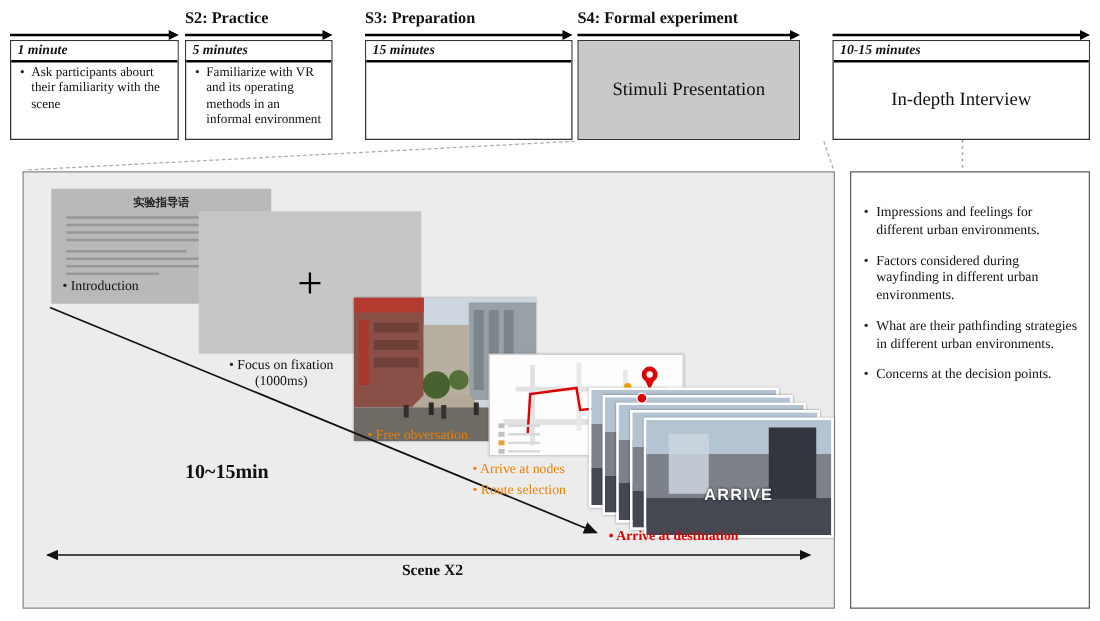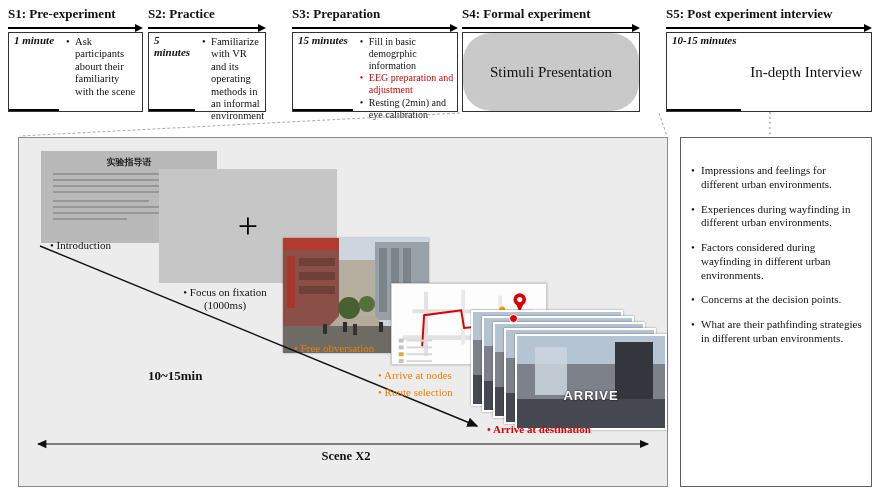--- a/index.html
+++ b/index.html
@@ -16,28 +16,28 @@
   .stage { position: absolute; top: 6px; height: 106px; }
   .stage-title { font-weight: bold; font-size: 13px; white-space: nowrap; }
   .sep { position: absolute; top: 21px; left: 0; right: 3px; border-top: 2px solid #000; }
   .sep::after {
     content: ""; position: absolute; right: -3px; top: -5px;
     border-left: 8px solid #000; border-top: 4px solid transparent; border-bottom: 4px solid transparent;
   }
   .sbox {
     position: absolute; top: 26px; left: 0; right: 0; bottom: 0;
     border: 1px solid #333; background: #fff;
-    display: flex; 
+    display: flex; flex-direction: column;
   }
   .time {
     font-size: 11px; font-weight: bold; font-style: italic;
     padding: 1px 5px 2px; border-bottom: 2px solid #000; background: #fff;
   }
   .sbody { flex: 1; position: relative; }
-  .sbody.fillgray { background: #c9c9c9; border-radius: 28px; }
+  .sbody.fillgray { background: #c9c9c9; }
   .sbody.centered { display: flex; align-items: center; justify-content: center; }
   .center-text { font-size: 15px; text-align: center; }
   .blist { list-style: none; margin: 3px 3px 0 16px; font-size: 10.5px; line-height: 1.18; }
   .blist.small { font-size: 10px; }
   .blist li { position: relative; margin-bottom: 1px; }
   .blist li::before { content: "•"; position: absolute; left: -9px; }
   .hl-red { color: #d40000; }
 
   
   #panel {
@@ -78,40 +78,39 @@
   .pin {
     position: absolute; left: 38px; top: 4px; width: 9px; height: 9px;
     border-radius: 50%; background: #e00000; border: 1.5px solid #fff; z-index: 9;
   }
 
   
   .flabel { position: absolute; font-size: 11px; z-index: 11; line-height: 1.15; }
   .flabel.b::before { content: "• "; }
   .orange { color: #ee8000; font-weight: normal; }
   .red { color: #e00000; font-weight: bold; }
-  .dur { font-weight: bold; font-size: 13px; text-align: right; }
+  .dur { font-weight: bold; font-size: 16px; text-align: right; }
   .scenelbl { font-weight: bold; font-size: 12.5px; text-align: center; }
 
   
   #interview {
     position: absolute; left: 680px; top: 137px; width: 192px; height: 350px;
     border: 1px solid #5f5f5f; background: #fff; padding: 26px 8px 0 10px;
   }
   #interview ul { list-style: none; margin-left: 10px; font-size: 11px; line-height: 1.25; }
   #interview li { position: relative; margin-bottom: 11px; }
   #interview li::before { content: "•"; position: absolute; left: -10px; }
 
   
   #overlay { position: absolute; left: 0; top: 0; z-index: 10; pointer-events: none; }
 </style>
 </head>
 <body>
 
 <div class="stage" style="left:8px;width:135px">
-  <div class="stage-title">S1: Pre-experiment</div>
   <div class="sep"></div>
   <div class="sbox">
     <div class="time">1 minute</div>
     <div class="sbody">
       <ul class="blist">
         <li>Ask participants abourt their familiarity with the scene</li>
       </ul>
     </div>
   </div>
 </div>
@@ -127,42 +126,34 @@
       </ul>
     </div>
   </div>
 </div>
 
 <div class="stage" style="left:292px;width:166px">
   <div class="stage-title">S3: Preparation</div>
   <div class="sep"></div>
   <div class="sbox">
     <div class="time">15 minutes</div>
-    <div class="sbody">
-      <ul class="blist small">
-        <li>Fill in basic demogrphic information</li>
-        <li class="hl-red">EEG preparation and adjustment</li>
-        <li>Resting (2min) and eye calibration</li>
-      </ul>
-    </div>
   </div>
 </div>
 
 <div class="stage" style="left:462px;width:178px">
   <div class="stage-title">S4: Formal experiment</div>
   <div class="sep"></div>
   <div class="sbox">
     <div class="sbody fillgray centered">
       <span class="center-text">Stimuli Presentation</span>
     </div>
   </div>
 </div>
 
 <div class="stage" style="left:666px;width:206px">
-  <div class="stage-title">S5: Post experiment interview</div>
   <div class="sep"></div>
   <div class="sbox">
     <div class="time">10-15 minutes</div>
     <div class="sbody centered">
       <span class="center-text">In-depth Interview</span>
     </div>
   </div>
 </div>
 
 <div id="panel">
@@ -236,36 +227,35 @@
     <div class="layer" style="left:33px;top:18px"></div>
     <div class="layer" style="left:44px;top:24px">
       <div class="lrect1"></div>
       <div class="lrect2"></div>
       <div class="arrive">ARRIVE</div>
     </div>
     <div class="pin"></div>
   </div>
 </div>
 
-<div class="flabel b" style="left:50px;top:239px">Introduction</div>
+<div class="flabel b" style="left:50px;top:223px">Introduction</div>
 <div class="flabel b" style="left:164px;top:286px;width:122px;text-align:center">Focus on fixation (1000ms)</div>
 <div class="flabel dur" style="left:148px;top:369px">10~15min</div>
 <div class="flabel b orange" style="left:294px;top:342px">Free obversation</div>
 <div class="flabel b orange" style="left:378px;top:369px">Arrive at nodes</div>
 <div class="flabel b orange" style="left:378px;top:386px">Route selection</div>
 <div class="flabel b red" style="left:487px;top:423px">Arrive at destination</div>
 <div class="flabel scenelbl" style="left:276px;top:449px;width:140px">Scene X2</div>
 
 <div id="interview">
   <ul>
     <li>Impressions and feelings for different urban environments.</li>
-    <li>Experiences during wayfinding in different urban environments.</li>
     <li>Factors considered during wayfinding in different urban environments.</li>
+    <li>What are their pathfinding strategies in different urban environments.</li>
     <li>Concerns at the decision points.</li>
-    <li>What are their pathfinding strategies in different urban environments.</li>
   </ul>
 </div>
 
 <svg id="overlay" width="880" height="497" xmlns="http://www.w3.org/2000/svg">
   <defs>
     <marker id="mE" markerWidth="9" markerHeight="8" refX="7" refY="3.5" orient="auto">
       <path d="M0,0 L8,3.5 L0,7 Z" fill="#111"></path>
     </marker>
     <marker id="mS" markerWidth="9" markerHeight="8" refX="1" refY="3.5" orient="auto">
       <path d="M8,0 L0,3.5 L8,7 Z" fill="#111"></path>

